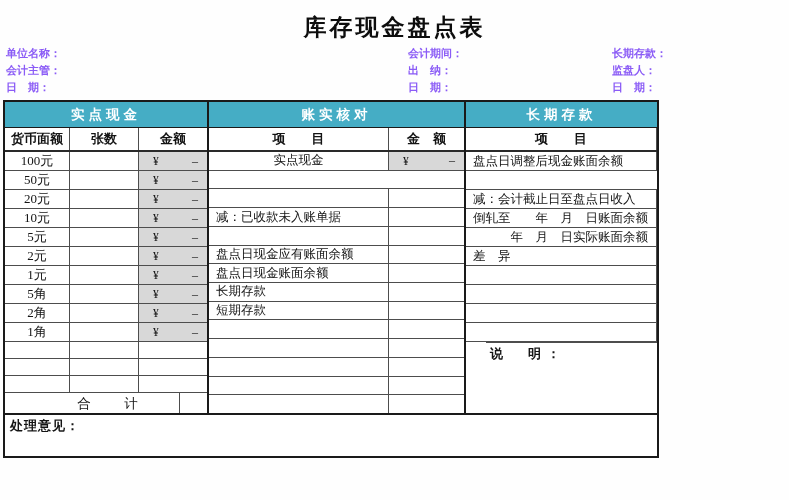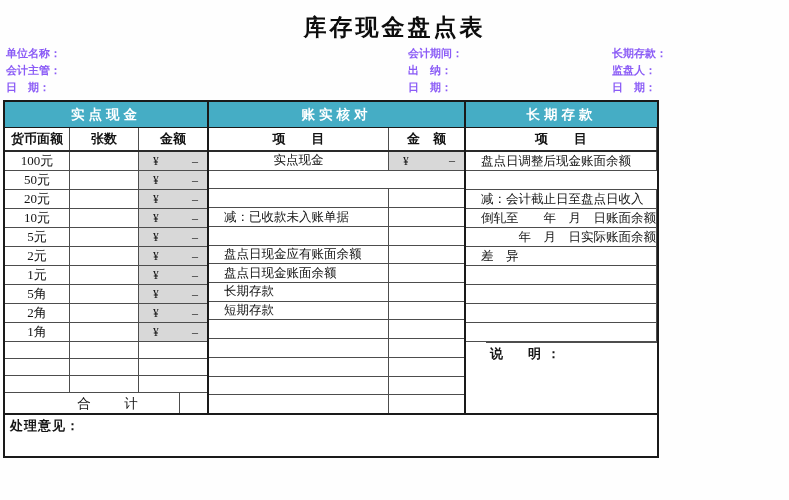--- a/index.html
+++ b/index.html
@@ -44,21 +44,21 @@
   .body { flex:1; display:flex; flex-direction:column; min-height:0; }
 
   .row { display:flex; border-bottom:1px solid #4d4d4d; min-height:0; }
   .row:last-child { border-bottom:none; }
   .cell {
     display:flex; align-items:center; border-right:1px solid #4d4d4d;
     font-size:12.5px; overflow:hidden; white-space:pre; min-width:0;
   }
   .cell:last-child { border-right:none; }
   .center { justify-content:center; }
-  .lbl-left { padding-left:15px; }
+  .lbl-left { padding-left:7px; }
 
   
   .c-denom { width:65px; justify-content:center; font-size:13px; }
   .c-qty   { width:69px; }
   .c-amt   { flex:1; }
   
   .m-item { width:180px; }
   .m-amt  { flex:1; }
   
   .r-item { width:238px; }

